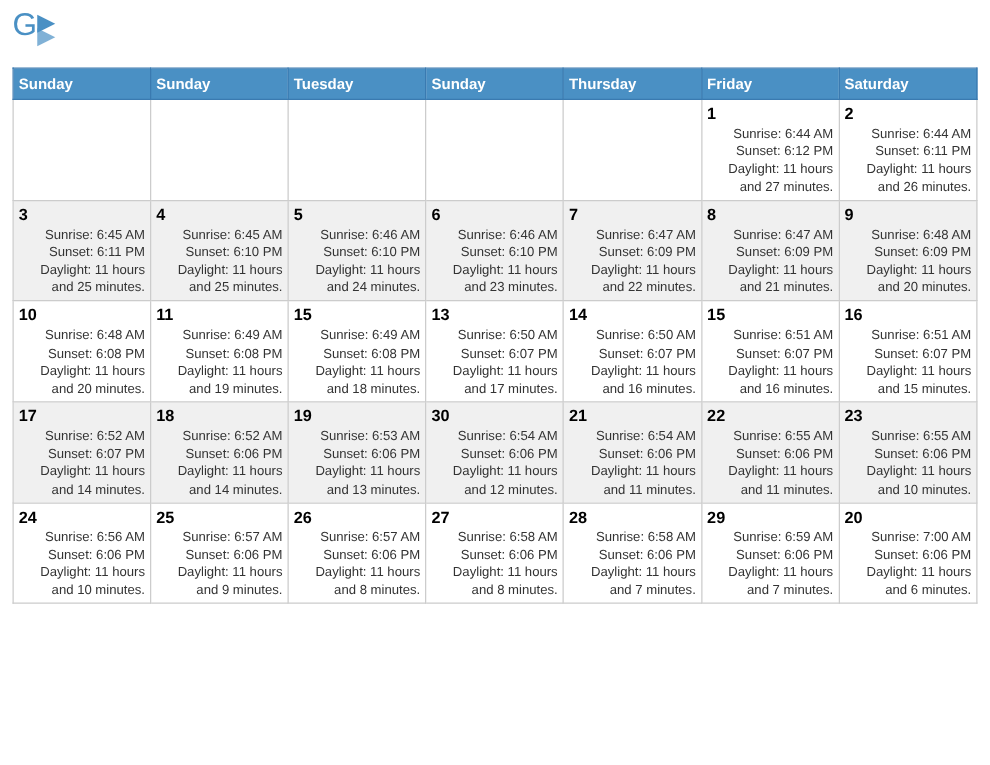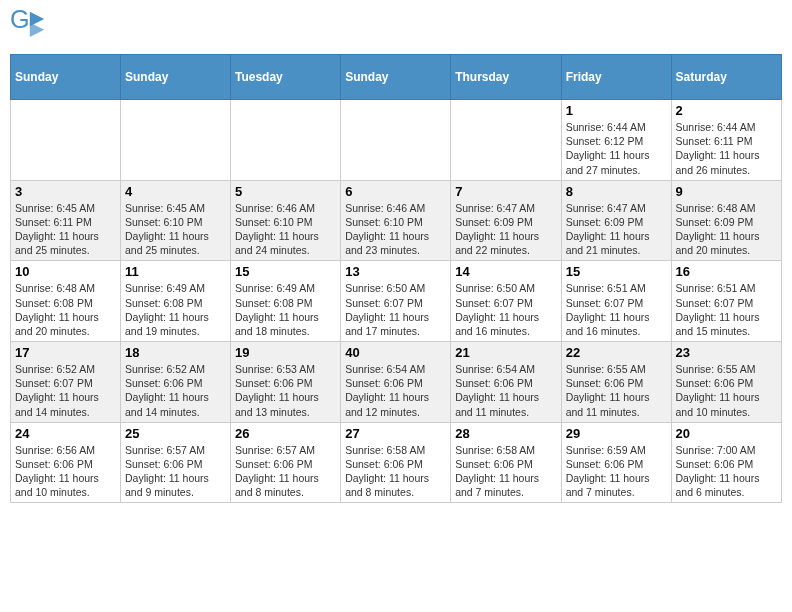--- a/index.html
+++ b/index.html
@@ -47,21 +47,21 @@
       color: #555;
     }
     .calendar {
       width: 100%;
       border-collapse: collapse;
       font-size: 11px;
     }
     .calendar th {
       background: #4a90c4;
       color: #fff;
-      padding: 15px 4px;
+      padding: 5px 4px;
       text-align: left;
       font-size: 12px;
       font-weight: bold;
       border: 1px solid #3a7ab0;
     }
     .calendar td {
       border: 1px solid #ccc;
       vertical-align: top;
       padding: 3px 4px;
       width: 113px;
@@ -77,20 +77,21 @@
     .day-num {
       font-size: 13px;
       font-weight: bold;
       display: block;
       margin-bottom: 2px;
     }
     .day-info {
       font-size: 10.5px;
       color: #333;
       line-height: 1.35;
+      text-align: right;
     }
     .empty-cell {
       background: #fff;
     }
     .calendar tbody tr:nth-child(even) .empty-cell {
       background: #f5f5f5;
     }
     
     .row-white td { background: #fff !important; }
     .row-gray td { background: #f0f0f0 !important; }
@@ -212,21 +213,21 @@
         </td>
         <td>
           <span class="day-num">18</span>
           <div class="day-info">Sunrise: 6:52 AM<br>Sunset: 6:06 PM<br>Daylight: 11 hours and 14 minutes.</div>
         </td>
         <td>
           <span class="day-num">19</span>
           <div class="day-info">Sunrise: 6:53 AM<br>Sunset: 6:06 PM<br>Daylight: 11 hours and 13 minutes.</div>
         </td>
         <td>
-          <span class="day-num">40</span>
+          <span class="day-num">30</span>
           <div class="day-info">Sunrise: 6:54 AM<br>Sunset: 6:06 PM<br>Daylight: 11 hours and 12 minutes.</div>
         </td>
         <td>
           <span class="day-num">21</span>
           <div class="day-info">Sunrise: 6:54 AM<br>Sunset: 6:06 PM<br>Daylight: 11 hours and 11 minutes.</div>
         </td>
         <td>
           <span class="day-num">22</span>
           <div class="day-info">Sunrise: 6:55 AM<br>Sunset: 6:06 PM<br>Daylight: 11 hours and 11 minutes.</div>
         </td>

